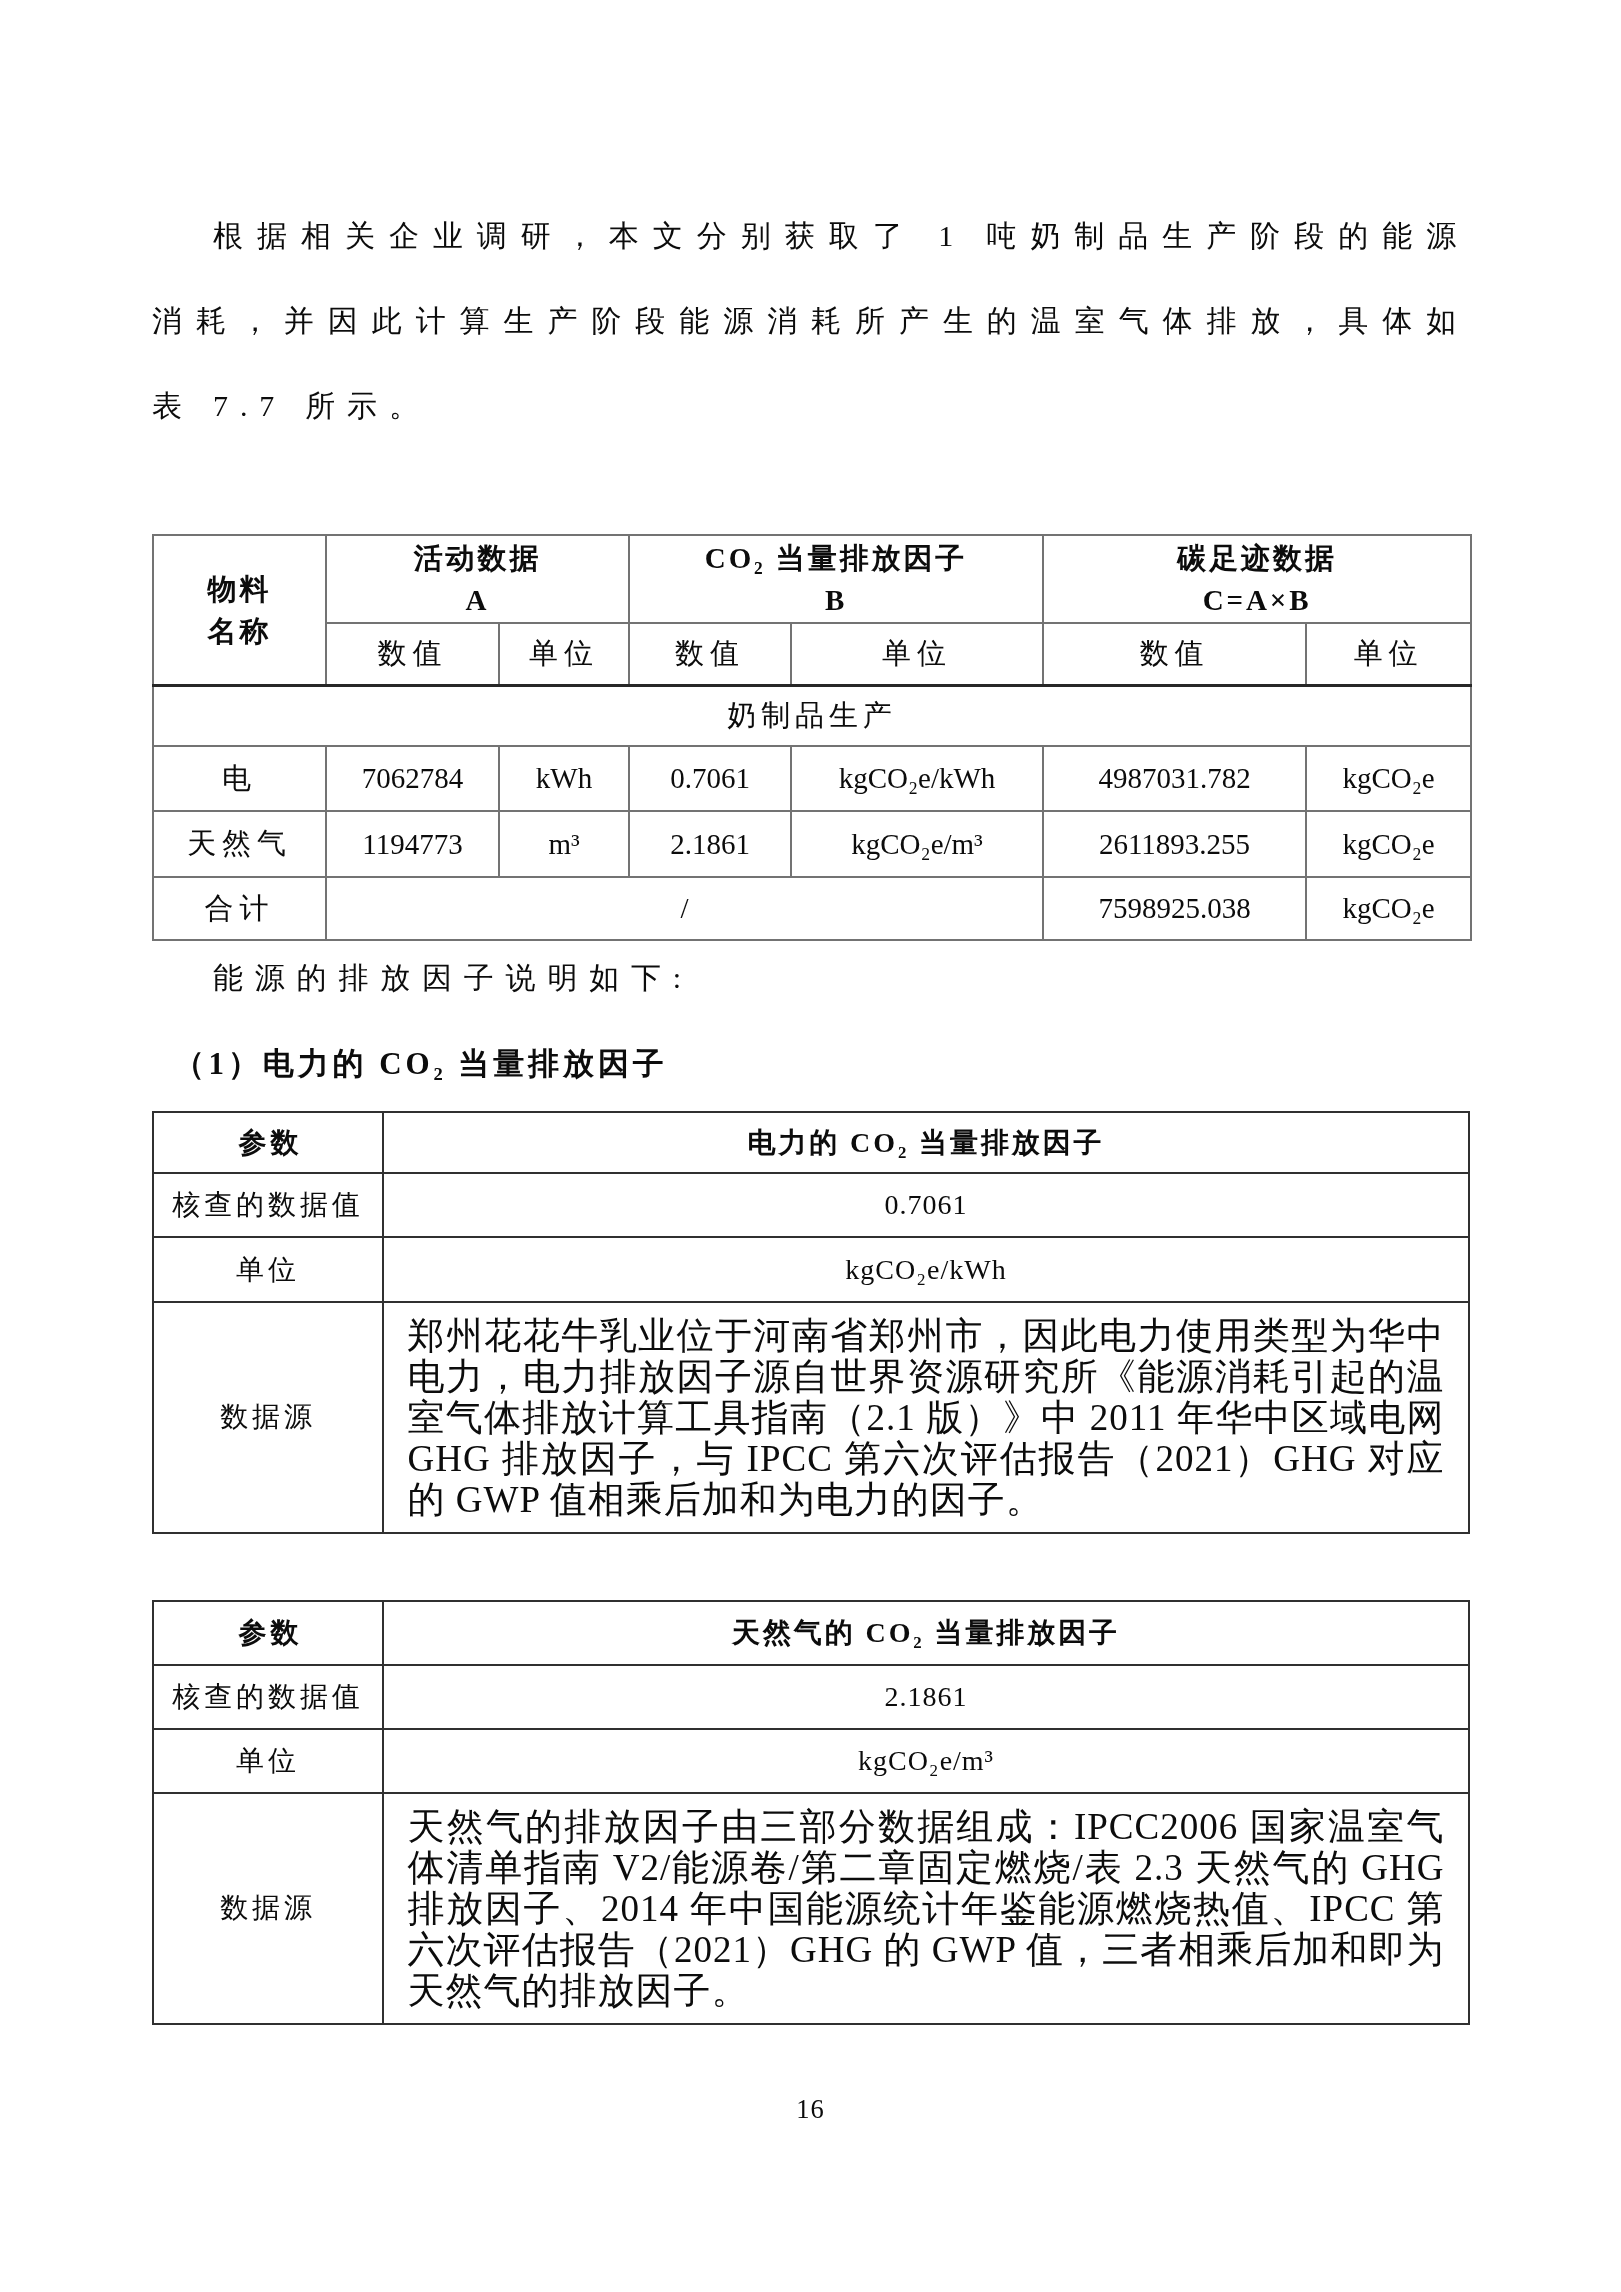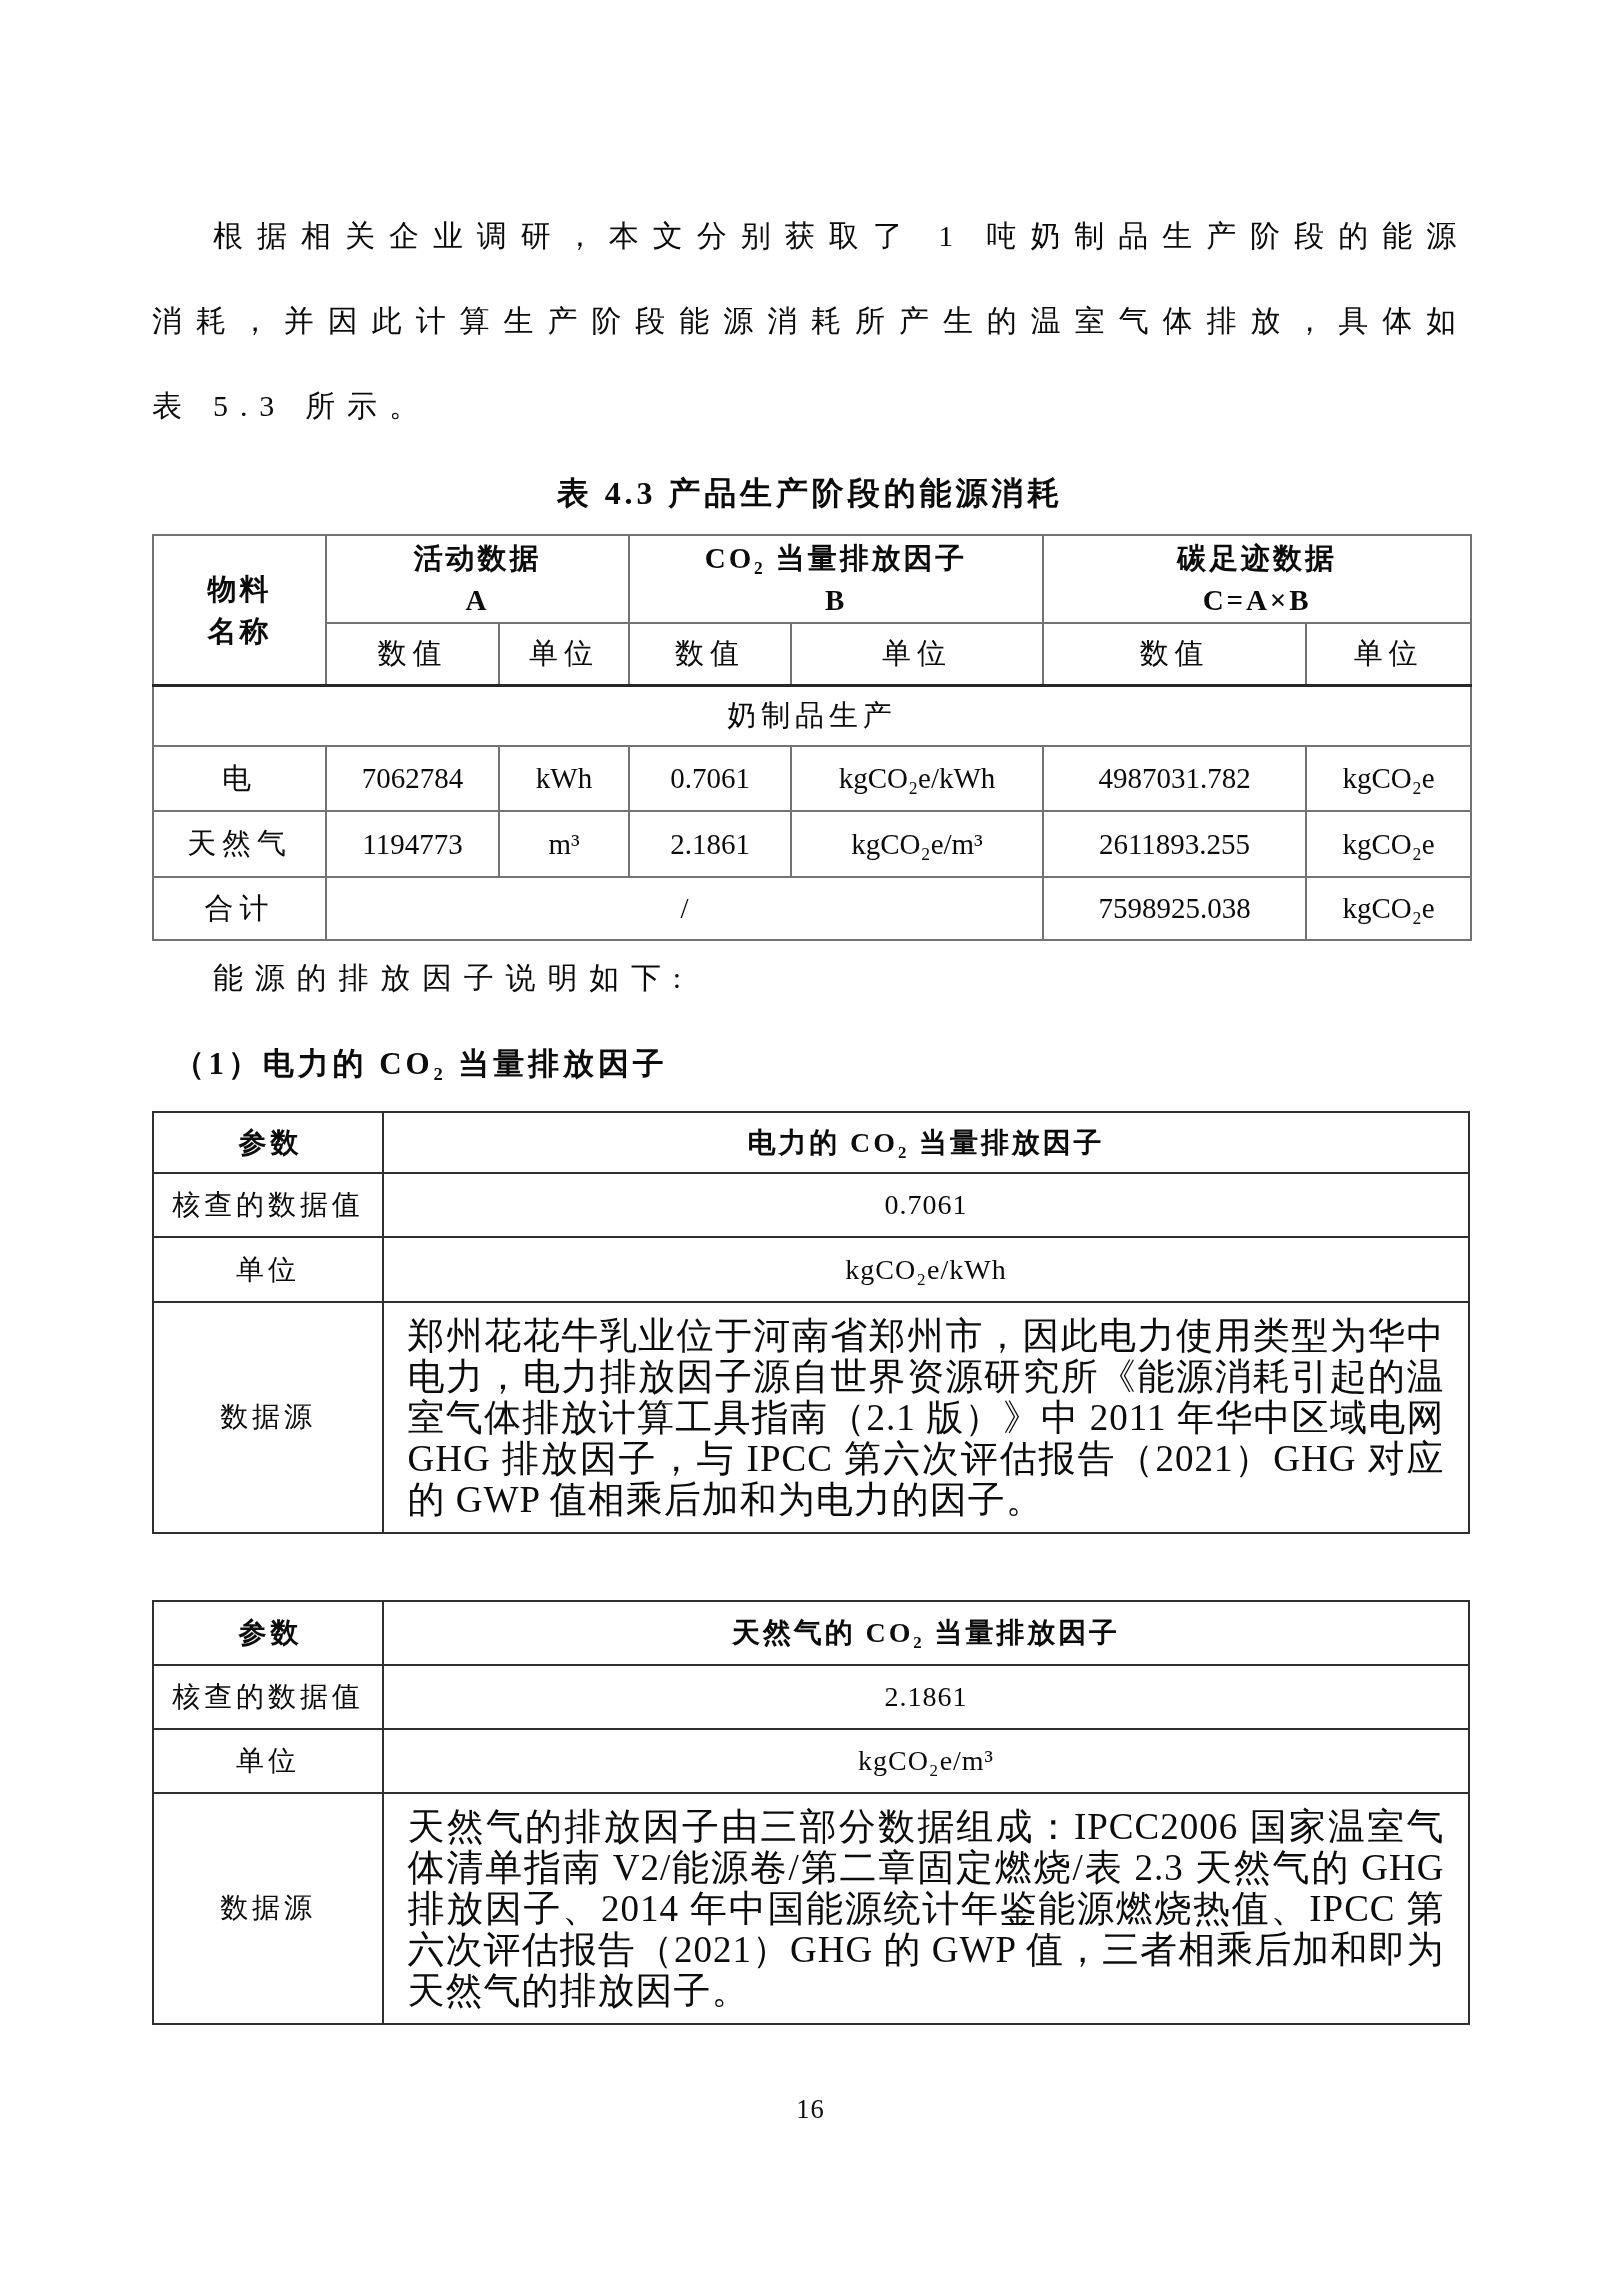--- a/index.html
+++ b/index.html
@@ -60,24 +60,23 @@
     text-align:center;font-size:26.5px;letter-spacing:1px;}
 </style>
 </head>
 <body>
 
 <div class="content">
 
   <div class="intro">
     <div class="iline first">根据相关企业调研，本文分别获取了 1 吨奶制品生产阶段的能源</div>
     <div class="iline">消耗，并因此计算生产阶段能源消耗所产生的温室气体排放，具体如</div>
-    <div class="iline last">表 5.3 所示。</div>
+    <div class="iline last">表 7.7 所示。</div>
   </div>
 
-  <div class="tbl-title">表 4.3 产品生产阶段的能源消耗</div>
 
   <table class="t43">
     <colgroup>
       <col style="width:173px">
         <col style="width:173px">
         <col style="width:130px">
       <col style="width:162px">
         <col style="width:252px">
         <col style="width:263px">
         <col style="width:165px">

